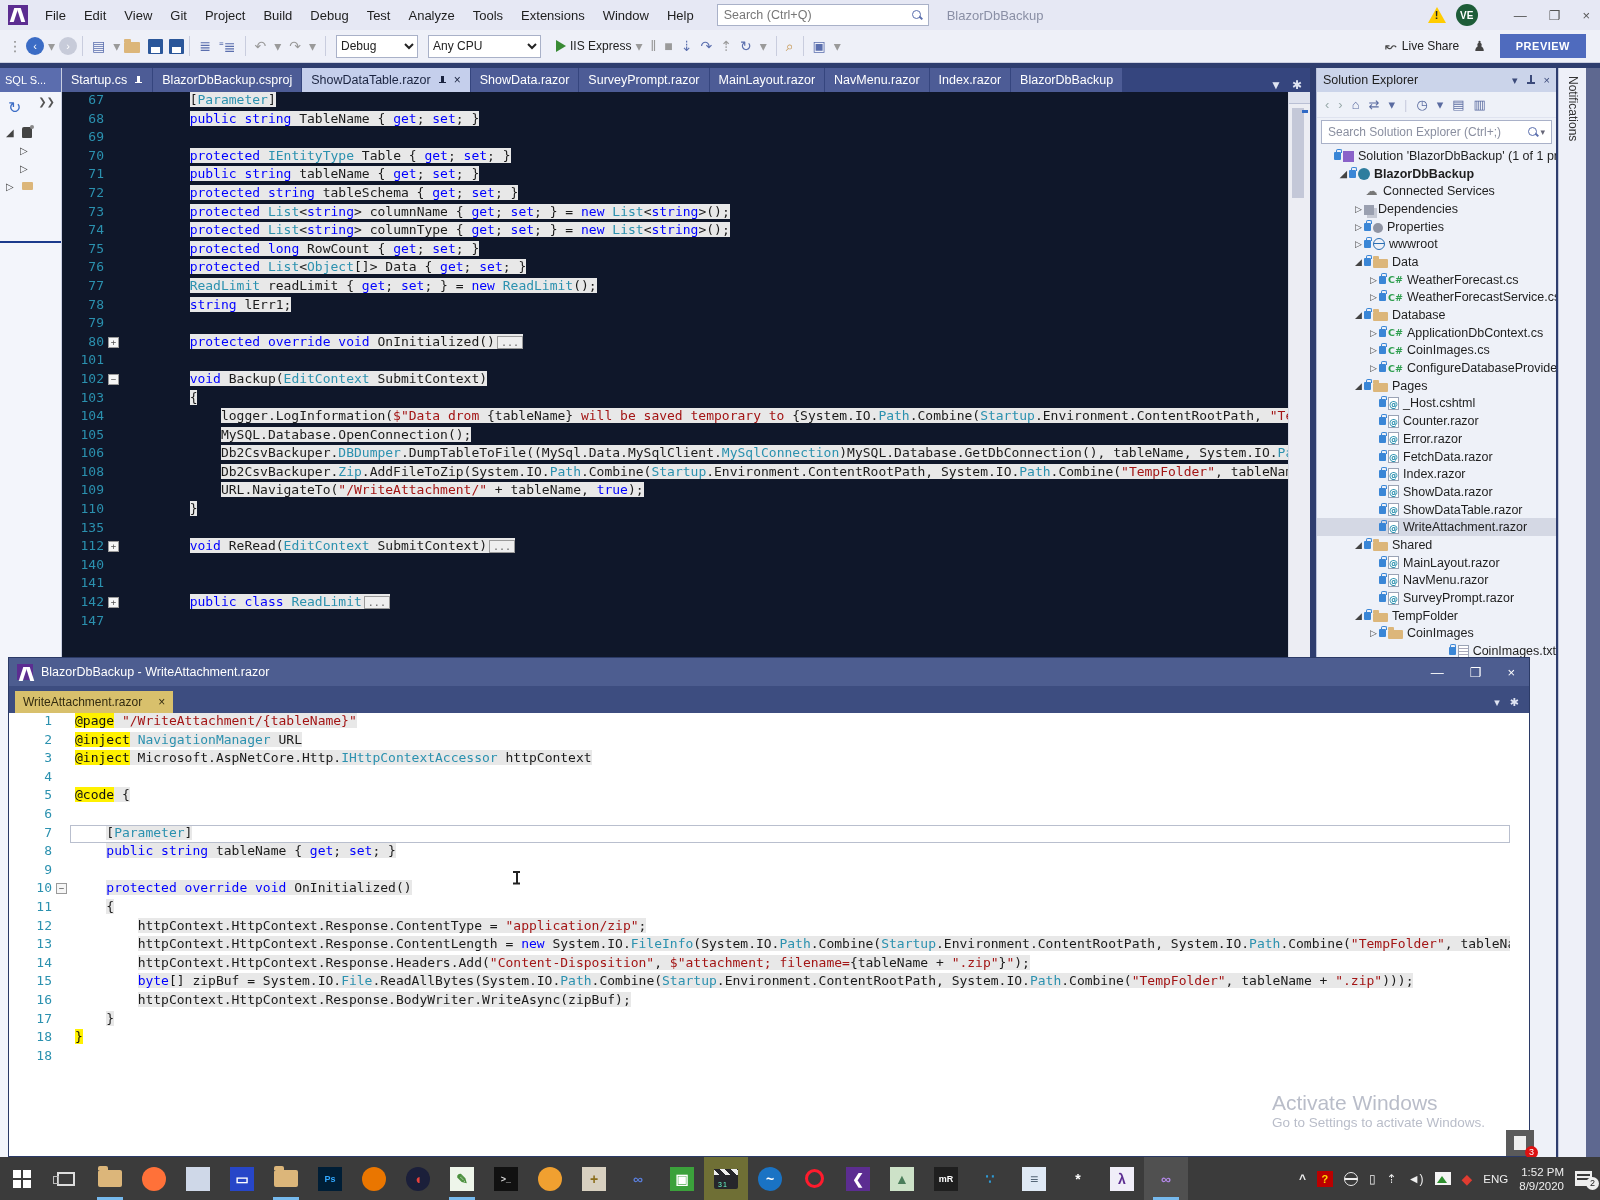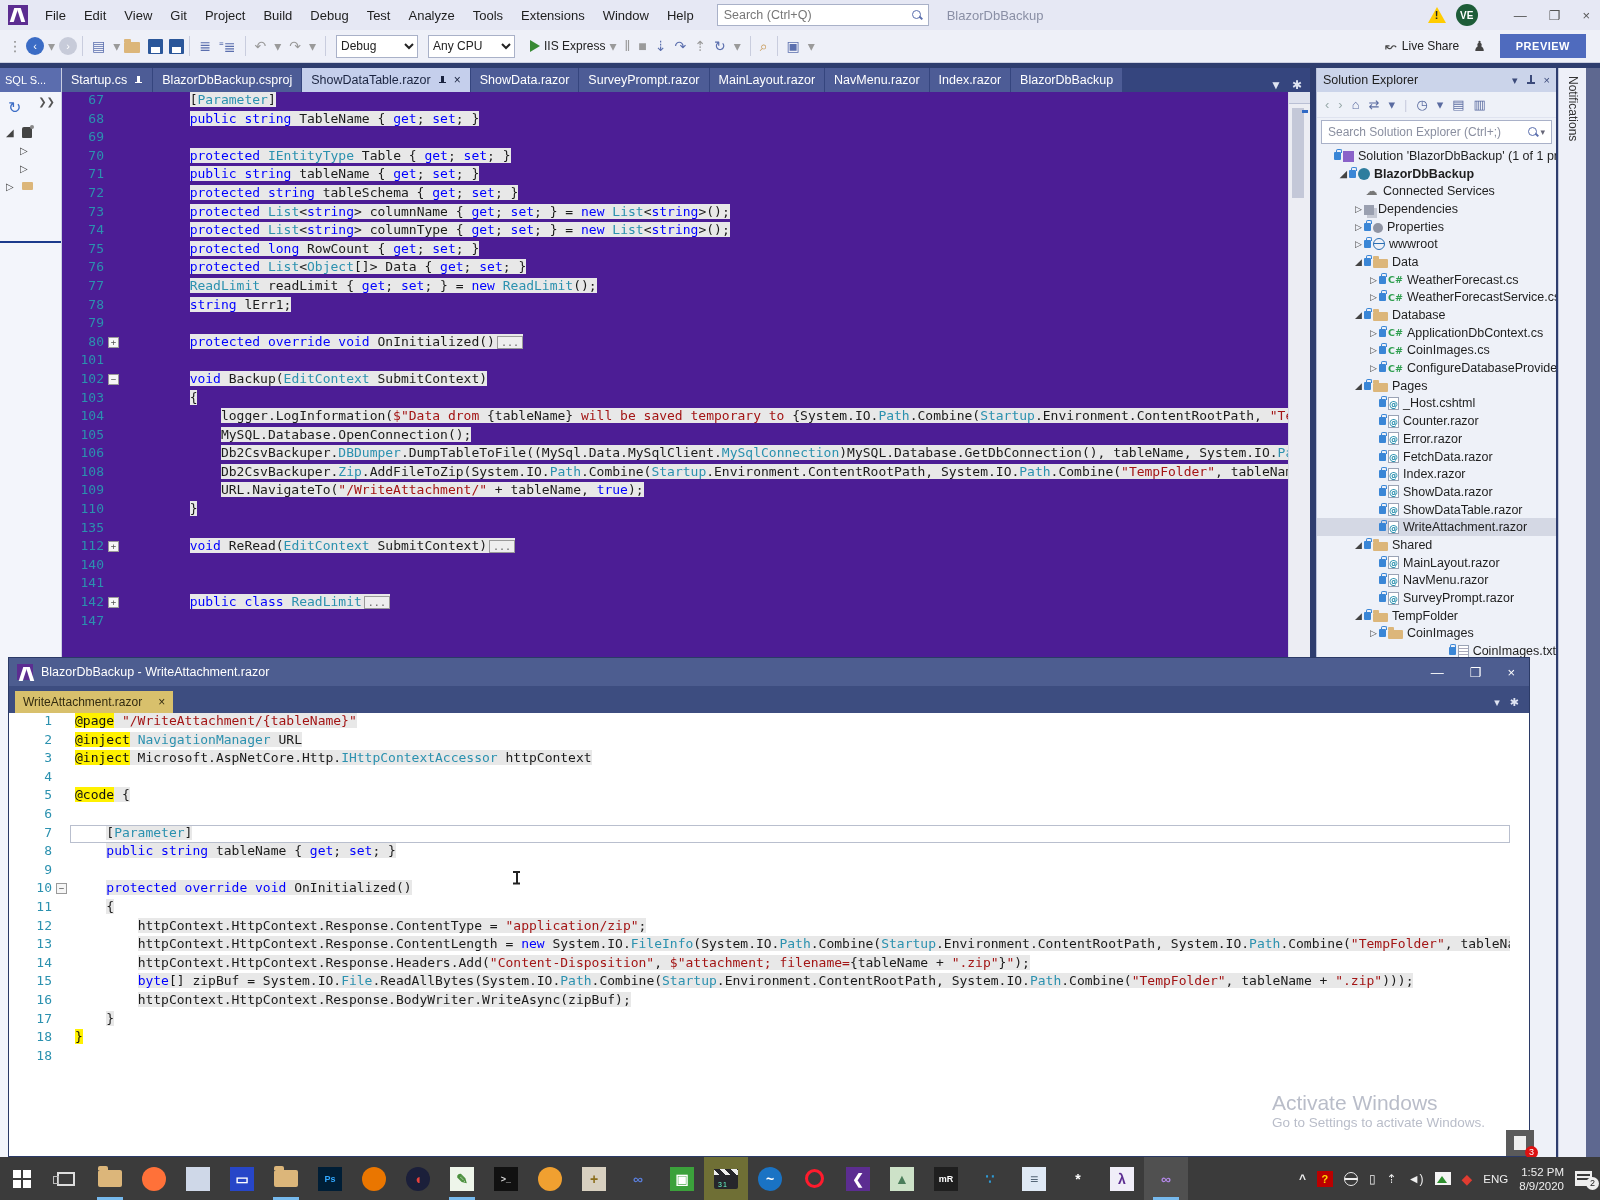--- a/index.html
+++ b/index.html
@@ -54,21 +54,21 @@
   #sqlpanel{left:0;top:68px;width:62px;height:1089px;background:#f3f5fb;border-right:1px solid #c9cfe2;z-index:1}
   #sqlpanel .hdr{height:24px;background:#5b6dae;color:#fff;font-size:11px;display:flex;align-items:center;padding-left:5px;white-space:nowrap;overflow:hidden}
   #sqlpanel .refresh{color:#3b6cc5;font-size:16px;padding:6px 8px;display:inline-block}
   #sqlpanel .dots{float:right;color:#555;padding:4px 6px;font-size:10px}
   .sqlrow{display:flex;align-items:center;height:18px;padding-left:6px;gap:8px;font-size:10px;color:#444}
   .dbic{width:10px;height:11px;background:#444;border-radius:2px 2px 1px 1px;position:relative}
   .dbic::after{content:"";position:absolute;right:-2px;top:-2px;width:4px;height:4px;background:#888;border-radius:50%}
   .fic{width:11px;height:8px;background:#dcb67a;border-radius:1px}
   .blue-line{height:2px;background:#1b3a8c;margin:46px 0 8px 0}
   
-  #editor1{left:62px;top:92px;width:1226px;height:749px;background:#4c1d95;overflow:hidden;z-index:1}
+  #editor1{left:62px;top:92px;width:1226px;height:749px;background:#0f172a;overflow:hidden;z-index:1}
   .cl{display:flex;height:18.6px;line-height:18.6px;font:13px "DejaVu Sans Mono",monospace;white-space:pre}
   .ln{width:46px;text-align:right;color:#2b91af;flex:none;padding-right:4px}
   .fm{width:14px;flex:none;position:relative}
   .foldbox{position:absolute;left:0;top:3px;width:11px;height:11px;border:1px solid #9a9a9a;background:#f6f6f6;color:#555;font:9px/9px "DejaVu Sans Mono",monospace;text-align:center}
   .ct{flex:1;overflow:hidden;padding-left:5px}
   .ct.boxed{outline:1px solid #b9bfce;outline-offset:-1px}
   .hl{background:#e8e8e8}
   .tk-k{color:#0000ff}.tk-t{color:#2b91af}.tk-s{color:#a31515}.tk-d{color:#1b1b1b}
   .tk-y{background:#fff100;color:#111}
   .tk-f{border:1px solid #9a9a9a;background:#eee;color:#666;font-size:10px;padding:0 3px;margin-left:2px}
@@ -208,21 +208,21 @@
   <span class="tbsep"></span>
   <span class="tbi">≣</span>
   <span class="tbi">⁼≣</span>
   <span class="tbsep"></span>
   <span class="tbi grey">↶</span>
   <span class="tbi grey">▾</span>
   <span class="tbi grey">↷</span>
   <span class="tbi grey">▾</span>
   <span class="tbsep"></span>
   <select class="vs" style="width:82px"><option>Debug</option></select>
-  <select class="vs" style="width:87px"><option>Any CPU</option></select>
+  <select class="vs" style="width:113px"><option>Any CPU</option></select>
   <span class="play"></span>
   <span id="iis-label">IIS Express</span>
   <span class="tbi grey">▾</span>
   <span class="tbi grey">‖</span>
   <span class="tbi grey">■</span>
   <span class="tbi">⇣</span>
   <span class="tbi">↷</span>
   <span class="tbi grey">⇡</span>
   <span class="tbi">↻</span>
   <span class="tbi grey">▾</span>

